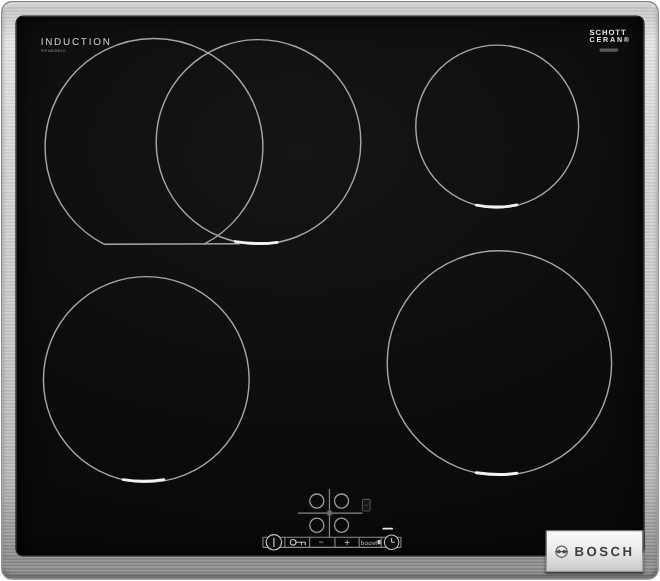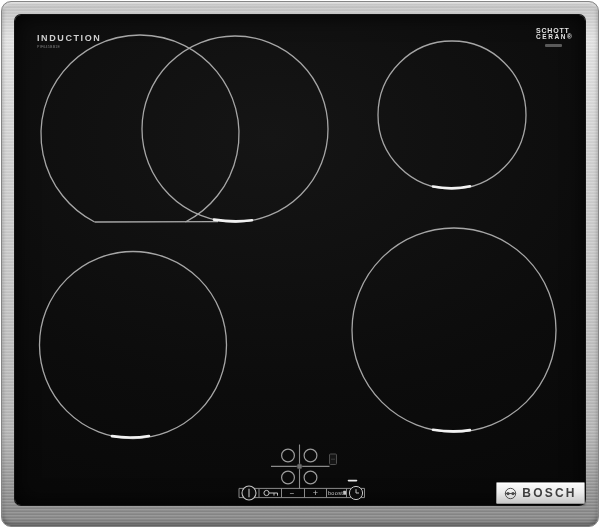--- a/index.html
+++ b/index.html
@@ -12,30 +12,30 @@
            repeating-linear-gradient(180deg, rgba(255,255,255,.16) 0 1px, rgba(0,0,0,.05) 2px, rgba(255,255,255,0) 3px),
            linear-gradient(180deg,#bfbfbf 0%,#e3e3e3 7%,#d2d2d2 28%,#c6c6c6 55%,#b5b5b5 82%,#878787 97%);
          box-shadow: inset 0 -3px 4px rgba(0,0,0,.35), inset 0 2px 2px rgba(255,255,255,.55);}
   
   .glass{position:absolute;left:15px;top:15px;width:570px;height:490px;border-radius:6px;
          background:radial-gradient(120% 95% at 45% 25%, #151515 0%, #0c0c0c 55%, #070707 100%);
          box-shadow:0 0 0 1px #141414, 0 1px 0 rgba(255,255,255,.28), inset 0 0 22px rgba(0,0,0,.85);}
   svg.overlay{position:absolute;left:0;top:0;width:600px;height:528px;display:block;}
 
   .print-tl{position:absolute;left:37px;top:33px;color:#cfcfcf;}
-  .print-tl .t1{font-size:9px;font-weight:bold;letter-spacing:1.6px;}
+  .print-tl .t1{font-size:9px;font-weight:normal;letter-spacing:1.6px;}
   .print-tl .t2{font-size:6px;color:#7f7f7f;letter-spacing:.4px;transform:scale(.6);
                 transform-origin:left top;margin-top:2px;filter:blur(.3px);}
 
   .schott{position:absolute;left:536px;top:27px;color:#e2e2e2;text-align:left;line-height:1.05;}
   .schott .s1{font-size:7px;font-weight:bold;letter-spacing:.8px;}
   .schott .s2{font-size:6.5px;font-weight:bold;letter-spacing:1.6px;}
   .schott .regbar{width:17px;height:2.5px;background:#5a5a5a;margin:3px 0 0 9px;border-radius:1px;}
 
-  .plate{position:absolute;left:496px;top:482px;width:89px;height:22px;
+  .plate{position:absolute;left:496px;top:482px;width:89px;height:38px;
          background:linear-gradient(180deg,#fbfbfb 0%,#ececec 45%,#c9c9c9 100%);
          border:1px solid #979797;border-radius:1px;box-sizing:border-box;
          display:flex;align-items:center;justify-content:center;gap:5px;
          box-shadow:0 1px 2px rgba(0,0,0,.55), inset 0 1px 0 #ffffff;}
   .plate .brand{font-size:12px;font-weight:bold;letter-spacing:2.2px;color:#3f3f3f;}
 </style>
 </head>
 <body>
 
 <div class="stage">

